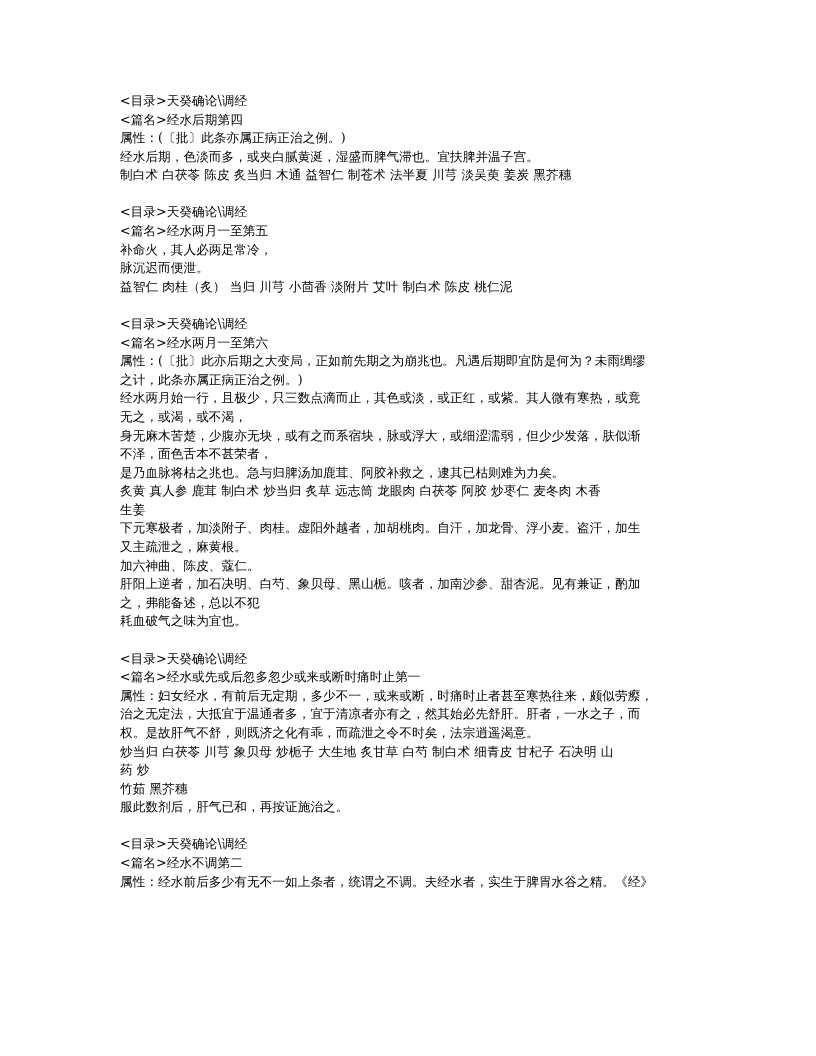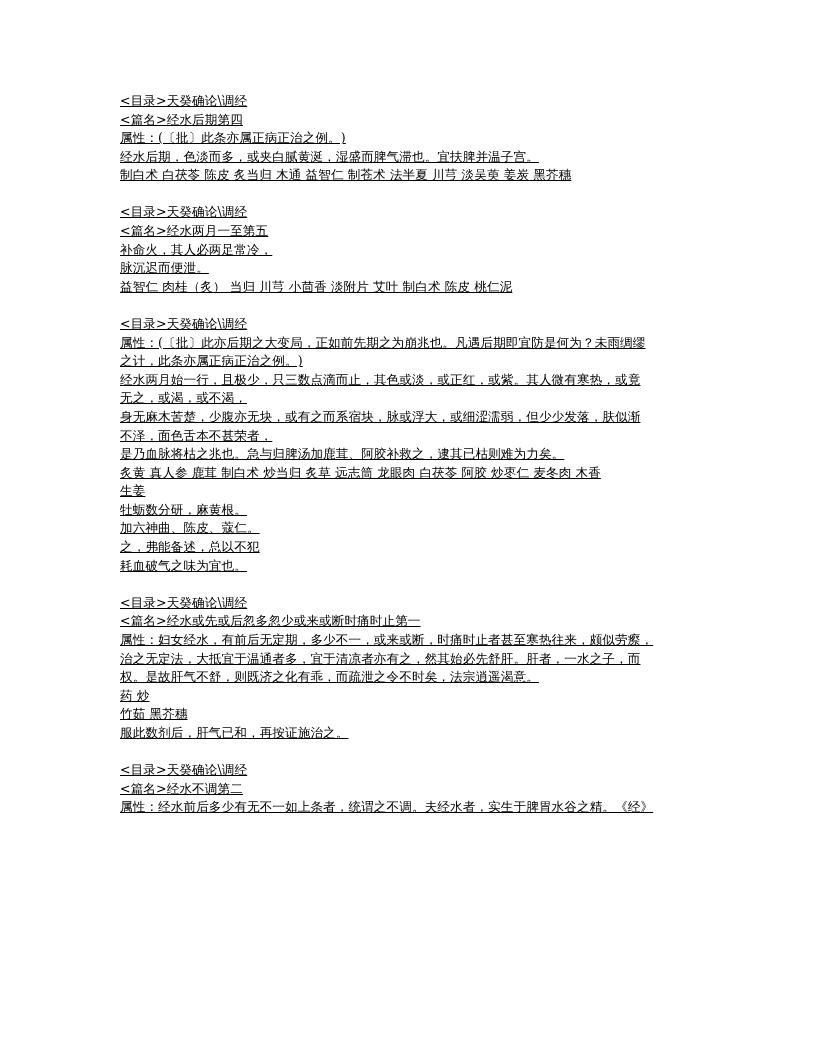--- a/index.html
+++ b/index.html
@@ -16,21 +16,20 @@
       color: #000000;
     }
     .page {
       position: absolute;
       left: 120px;
       top: 92px;
       width: 600px;
     }
     .entry {
       margin: 0 0 18.5px 0;
-      text-decoration: underline;
     }
     .line {
       font-size: 12.6px;
       line-height: 18.6px;
       height: 18.6px;
       white-space: nowrap;
       letter-spacing: 0.1px;
     }
   </style>
 </head>
@@ -49,41 +48,45 @@
   <div class="entry">
     <div class="line">&lt;目录&gt;天癸确论\调经</div>
     <div class="line">&lt;篇名&gt;经水两月一至第五</div>
     <div class="line">补命火，其人必两足常冷，</div>
     <div class="line">脉沉迟而便泄。</div>
     <div class="line">益智仁 肉桂（炙） 当归 川芎 小茴香 淡附片 艾叶 制白术 陈皮 桃仁泥</div>
   </div>
 
   <div class="entry">
     <div class="line">&lt;目录&gt;天癸确论\调经</div>
+    <div class="line">&lt;篇名&gt;经水两月一至第六</div>
     <div class="line">属性：(〔批〕此亦后期之大变局，正如前先期之为崩兆也。凡遇后期即宜防是何为？未雨绸缪</div>
     <div class="line">之计，此条亦属正病正治之例。)</div>
     <div class="line">经水两月始一行，且极少，只三数点滴而止，其色或淡，或正红，或紫。其人微有寒热，或竟</div>
     <div class="line">无之，或渴，或不渴，</div>
     <div class="line">身无麻木苦楚，少腹亦无块，或有之而系宿块，脉或浮大，或细涩濡弱，但少少发落，肤似渐</div>
     <div class="line">不泽，面色舌本不甚荣者，</div>
     <div class="line">是乃血脉将枯之兆也。急与归脾汤加鹿茸、阿胶补救之，逮其已枯则难为力矣。</div>
     <div class="line">炙黄 真人参 鹿茸 制白术 炒当归 炙草 远志筒 龙眼肉 白茯苓 阿胶 炒枣仁 麦冬肉 木香</div>
     <div class="line">生姜</div>
-    <div class="line">牡蛎数分研，麻黄根。</div>
+    <div class="line">下元寒极者，加淡附子、肉桂。虚阳外越者，加胡桃肉。自汗，加龙骨、浮小麦。盗汗，加生</div>
+    <div class="line">又主疏泄之，麻黄根。</div>
     <div class="line">加六神曲、陈皮、蔻仁。</div>
+    <div class="line">肝阳上逆者，加石决明、白芍、象贝母、黑山栀。咳者，加南沙参、甜杏泥。见有兼证，酌加</div>
     <div class="line">之，弗能备述，总以不犯</div>
     <div class="line">耗血破气之味为宜也。</div>
   </div>
 
   <div class="entry">
     <div class="line">&lt;目录&gt;天癸确论\调经</div>
     <div class="line">&lt;篇名&gt;经水或先或后忽多忽少或来或断时痛时止第一</div>
     <div class="line">属性：妇女经水，有前后无定期，多少不一，或来或断，时痛时止者甚至寒热往来，颇似劳瘵，</div>
     <div class="line">治之无定法，大抵宜于温通者多，宜于清凉者亦有之，然其始必先舒肝。肝者，一水之子，而</div>
     <div class="line">权。是故肝气不舒，则既济之化有乖，而疏泄之令不时矣，法宗逍遥渴意。</div>
+    <div class="line">炒当归 白茯苓 川芎 象贝母 炒栀子 大生地 炙甘草 白芍 制白术 细青皮 甘杞子 石决明 山</div>
     <div class="line">药 炒</div>
     <div class="line">竹茹 黑芥穗</div>
     <div class="line">服此数剂后，肝气已和，再按证施治之。</div>
   </div>
 
   <div class="entry">
     <div class="line">&lt;目录&gt;天癸确论\调经</div>
     <div class="line">&lt;篇名&gt;经水不调第二</div>
     <div class="line">属性：经水前后多少有无不一如上条者，统谓之不调。夫经水者，实生于脾胃水谷之精。《经》</div>
   </div>

